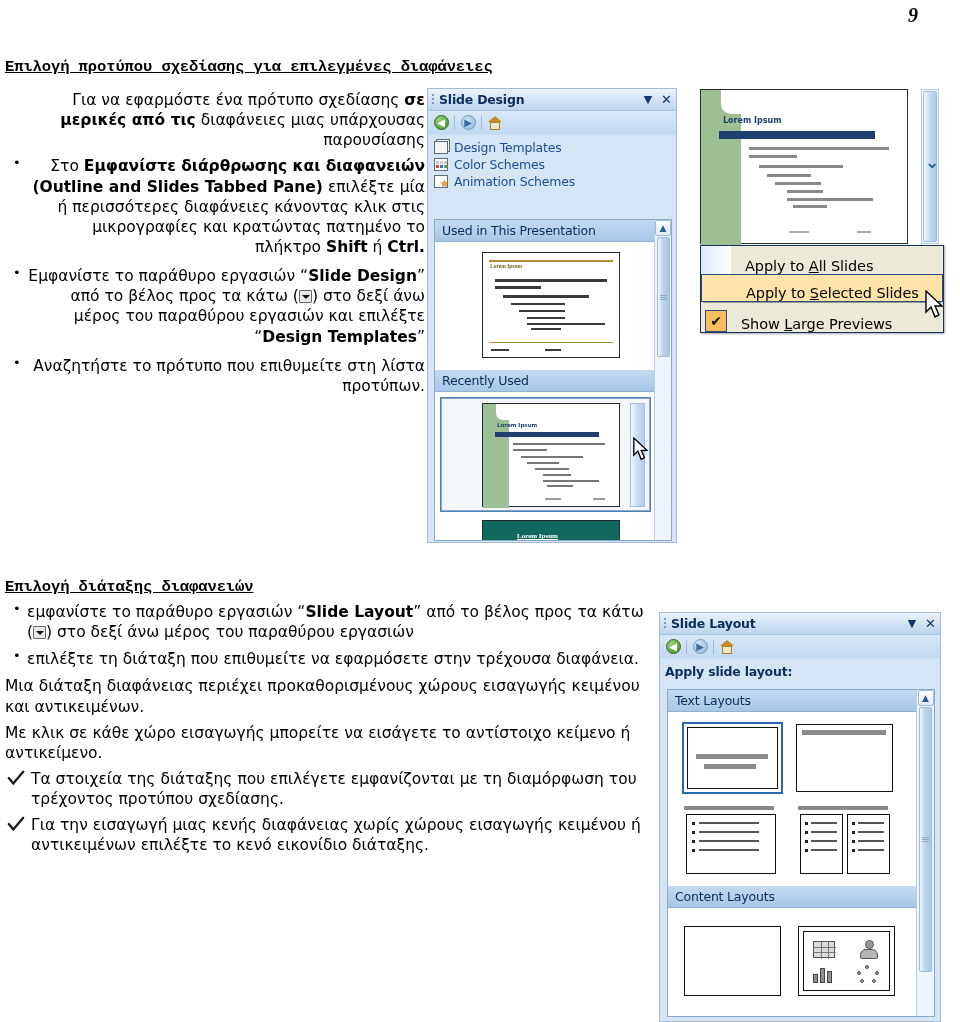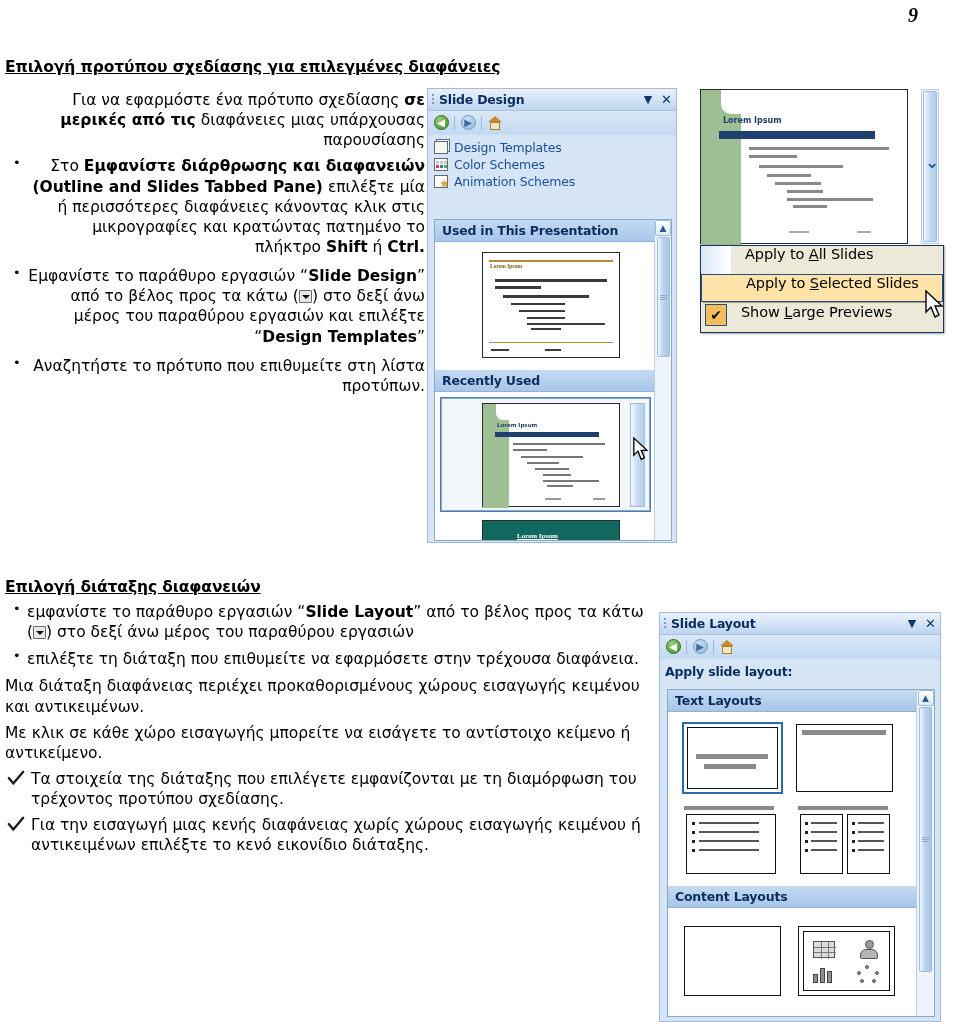--- a/index.html
+++ b/index.html
@@ -19,20 +19,21 @@
     font-weight: bold; font-style: italic;
     font-size: 20px; color: #000;
   }
 
   
   .section-title {
     font-size: 15.5px; font-weight: bold;
     text-decoration: underline;
     color: #000; letter-spacing: -0.1px;
     white-space: nowrap;
+    font-family: Liberation Mono, monospace;
   }
   .para {
     font-size: 15.5px; line-height: 1.30; color: #000;
   }
   .para b { font-weight: bold; }
   ul.bul {
     margin: 6px 0 0 0; padding: 0 0 0 22px; list-style: none;
   }
   ul.bul > li {
     position: relative; font-size: 15.5px; line-height: 1.30;
@@ -148,21 +149,21 @@
     font-size: 12.5px; font-weight: bold; color: #0a2d5e;
     padding: 5px 0 4px 5px; letter-spacing: -0.2px;
   }
   .tp-listbox {
     position: absolute; background: #ffffff;
     border: 1px solid #8aa8c8; overflow: hidden;
   }
   .grp-header {
     background: linear-gradient(to bottom,#c4daf2,#a8c6e8);
     border-bottom: 1px solid #90b2d6;
-    font-size: 12.5px; font-weight: bold; color: #0a2d5e;
+    font-size: 12.5px; font-weight: normal; color: #0a2d5e;
     padding: 3px 8px 3px 7px; letter-spacing: -0.2px;
   }
 
   
   .vscroll {
     position: absolute; right: 0; top: 0; bottom: 0; width: 16px;
     background: #eef4fb; border-left: 1px solid #b9cfe6;
     display: flex; flex-direction: column; align-items: center;
   }
   .vs-arrow {
@@ -185,21 +186,21 @@
   .thumb { background:#fff; border:1px solid #2b2b2b; position:absolute; }
   .thumb-sel { outline: 1px solid #4a7ebb; }
   .tiny { position:absolute; background:#3a3a3a; }
 
   
   .ctxmenu {
     position: absolute; background: #ece9d8;
     border: 1px solid #16335f; box-shadow: 1px 1px 2px rgba(0,0,0,.35);
   }
   .ctx-item {
-    height: 28px; display: flex; align-items: flex-start;
+    height: 28px; display: flex; align-items: flex-end;
     font-size: 14.5px; color: #000; position: relative;
   }
   .ctx-gutter {
     width: 30px; height: 100%;
     background: linear-gradient(to right,#dce7f7,#ffffff);
     flex: 0 0 30px;
   }
   .ctx-label { padding-left: 14px; letter-spacing: -0.1px; }
   .ctx-label u { text-decoration: underline; }
   .ctx-hl {

